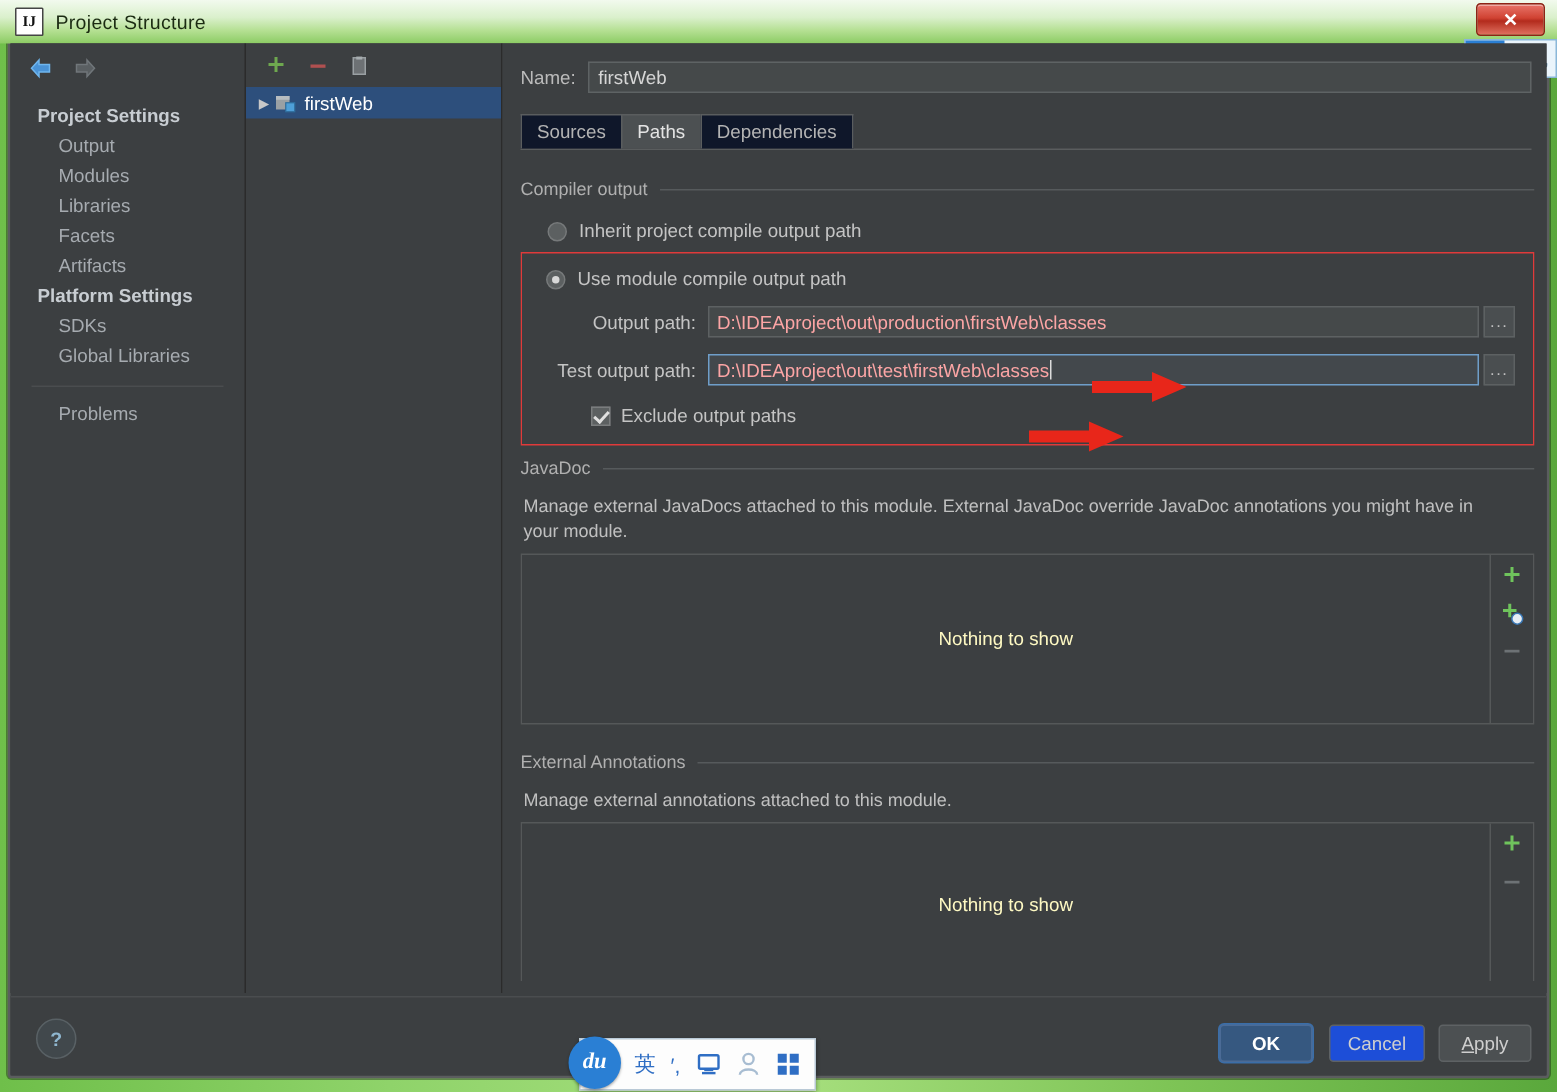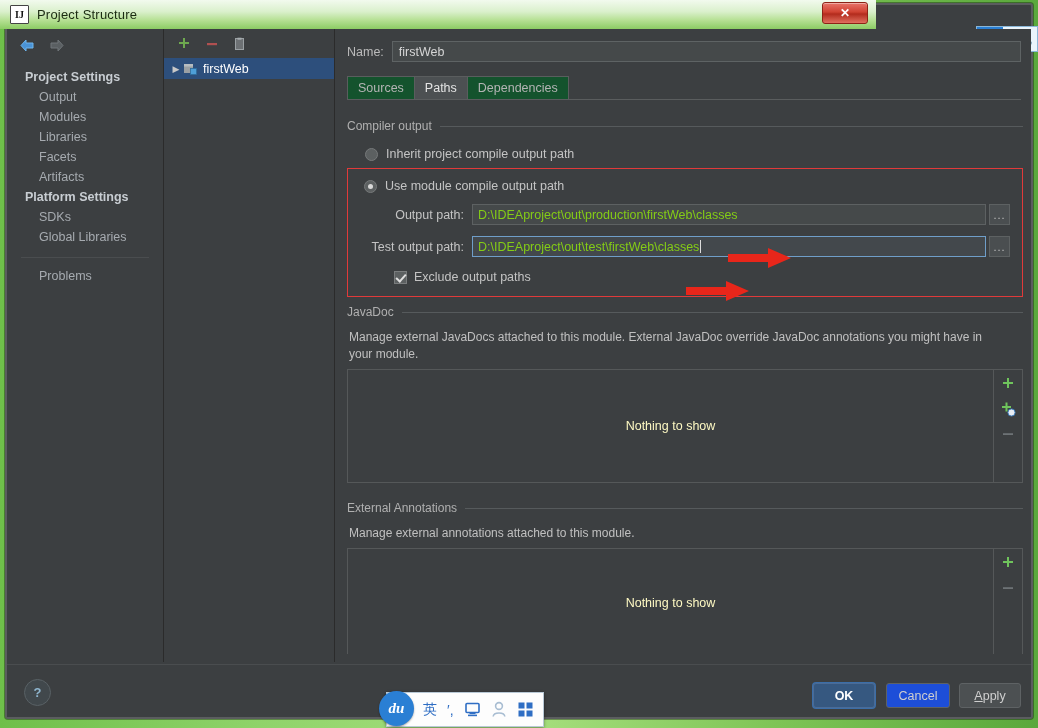--- a/index.html
+++ b/index.html
@@ -22,21 +22,21 @@
   .win-frame {
     position: absolute; left: 5px; top: 3px;
     width: 1028px; height: 716px;
     border: 2px solid rgba(255,255,255,0.16);
     border-radius: 3px;
     box-sizing: border-box;
     background: #3c3f41;
     box-shadow: 0 0 0 1px rgba(0,0,0,0.35);
   }
   .titlebar {
-    position: absolute; left: 0; top: 0; width: 876px; height: 29px;
+    position: absolute; left: 0; top: 0; width: 1038px; height: 29px;
     background: linear-gradient(180deg,#f2faee 0%,#daf0cc 40%,#b5e093 70%,#8ccc64 100%);
     display: flex; align-items: center;
   }
   .title-icon {
     width: 17px; height: 17px; margin-left: 10px; margin-right: 8px;
     background: #fff; border: 1px solid #444;
     position: relative; border-radius: 1px;
     display:flex;align-items:center;justify-content:center;
     font-size: 10px; font-weight: bold; color: #111;
     font-family: "Liberation Serif", serif;
@@ -139,21 +139,21 @@
   }
   .tabs {
     display: flex; align-items: flex-end;
     margin: 14px 10px 0 12px; border-bottom: 1px solid #5a5d5e;
     position: relative;
   }
   .tab {
     font-size: 12.5px; color: #b4b4b4;
     padding: 4px 10px 4px 10px;
     border: 1px solid #5a5d5e; border-bottom: none;
-    background: #14532d; margin-right: -1px;
+    background: #0f172a; margin-right: -1px;
   }
   .tab.active { background: #4c5052; color: #e4e4e4; }
 
   .scrollarea {
     position: absolute; left: 12px; top: 84px; right: 8px; bottom: 8px;
     overflow: hidden;
   }
   .section-head {
     display: flex; align-items: center; gap: 8px;
     font-size: 12px; color: #b0b0b0; margin-top: 6px;
@@ -176,21 +176,21 @@
     padding: 10px 12px 12px 12px; position: relative;
   }
   .path-row { display: flex; align-items: center; margin-top: 11px; }
   .path-label {
     width: 104px; text-align: right; font-size: 12.5px;
     color: #c4c4c4; padding-right: 8px; flex: none;
   }
   .path-input {
     flex: 1; height: 21px; line-height: 20px;
     background: #45494a; border: 1px solid #5d6162;
-    color: #84cc16; font-size: 12.5px; padding: 0 5px;
+    color: #fca5a5; font-size: 12.5px; padding: 0 5px;
     box-sizing: border-box; position: relative; white-space: nowrap; overflow: hidden;
   }
   .path-input.focused { border: 1px solid #6f9ec9; background: #43484c; }
   .caret {
     display: inline-block; width: 1px; height: 13px;
     background: #dcdcdc; vertical-align: -2px; margin-left: 1px;
   }
   .browse-btn {
     width: 21px; height: 21px; margin-left: 3px; flex: none;
     background: #4a4e50; border: 1px solid #5d6162;

